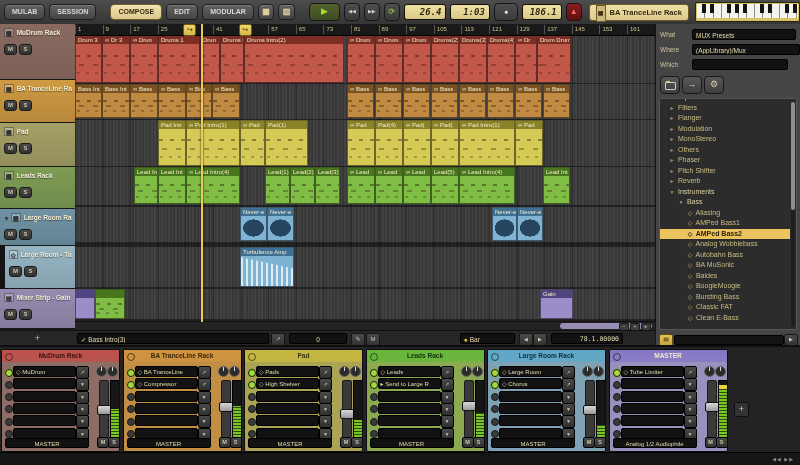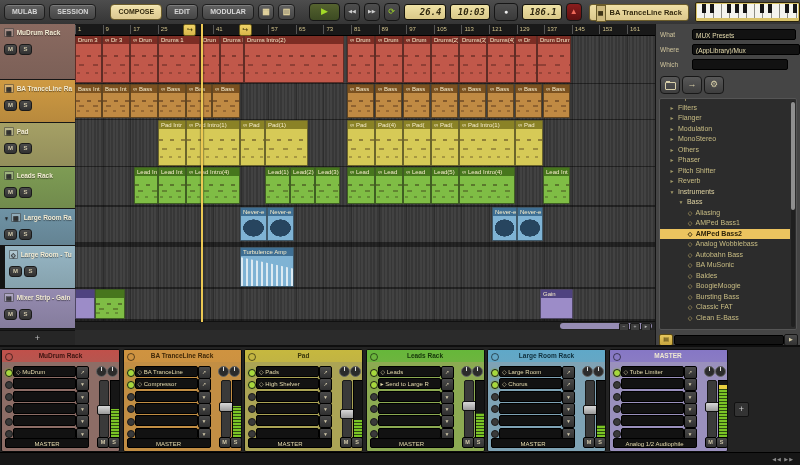--- a/index.html
+++ b/index.html
@@ -156,21 +156,21 @@
     <div class="tbtn active" style="margin-left:14px">COMPOSE</div>
     <div class="tbtn">EDIT</div>
     <div class="tbtn">MODULAR</div>
     <div class="tbtn tico">▦</div>
     <div class="tbtn tico">▥</div>
     <div class="transport" id="play-btn" style="margin-left:14px">▶</div>
     <div class="transport" style="width:16px;font-size:5px">◀◀</div>
     <div class="transport" style="width:16px;font-size:5px">▶▶</div>
     <div class="transport" style="width:16px;color:#a4dc28">⟳</div>
     <div class="lcd" style="width:38px">26.4</div>
-    <div class="lcd" style="width:34px">10:03</div>
+    <div class="lcd" style="width:34px">1:03</div>
     <div class="transport" style="width:26px;color:#eee;font-size:7px">●</div>
     <div class="lcd" style="width:34px">186.1</div>
     <div class="transport" id="panic-btn">▲</div>
     <div id="title-box"><span class="mini">▦</span><span>BA TranceLine Rack</span></div>
     <div id="piano">
         <div class="keys"></div>
       </div>
   </div>
 
   <div id="track-col">
@@ -476,20 +476,31 @@
       </div>
     <div id="playhead" style="left: 126px;"></div>
     <div id="arr-scroll">
       <div id="arr-thumb"></div>
     <div class="zbtn" style="right: 26px;">−</div>
         <div class="zbtn" style="right: 15px;">+</div>
         <div class="zbtn" style="right: 4px;">▸</div>
       </div>
   </div>
 
+  <div id="arr-footer">
+    <div class="ffield" style="left:2px;width:192px"><span>✓</span> <span>Bass Intro(3)</span></div>
+    <div class="fbtn" style="left:196px;width:12px">↗</div>
+    <div class="ffield" style="left:214px;width:58px;text-align:center">0</div>
+    <div class="fbtn" style="left:276px;width:12px">✎</div>
+    <div class="fbtn" style="left:291px;width:12px">M</div>
+    <div class="ffield" style="left:385px;width:55px"><span style="color:#e8c040">●</span> <span>Bar</span></div>
+    <div class="fbtn" style="left:444px;width:12px;font-size:5px">◀</div>
+    <div class="fbtn" style="left:458px;width:12px;font-size:5px">▶</div>
+    <div class="ffield" style="left:476px;width:72px;text-align:right;font-family:'DejaVu Sans Mono',monospace">78.1.00000</div>
+  </div>
 
   <div id="browser">
     <div class="brow" style="top:5px">
       <span class="lbl">What</span>
       <span class="val" style="width:104px">MUX Presets</span>
     </div>
     <div class="brow" style="top:20px">
       <span class="lbl">Where</span>
       <span class="val" style="width:108px">(AppLibrary)/Mux</span>
     </div>

